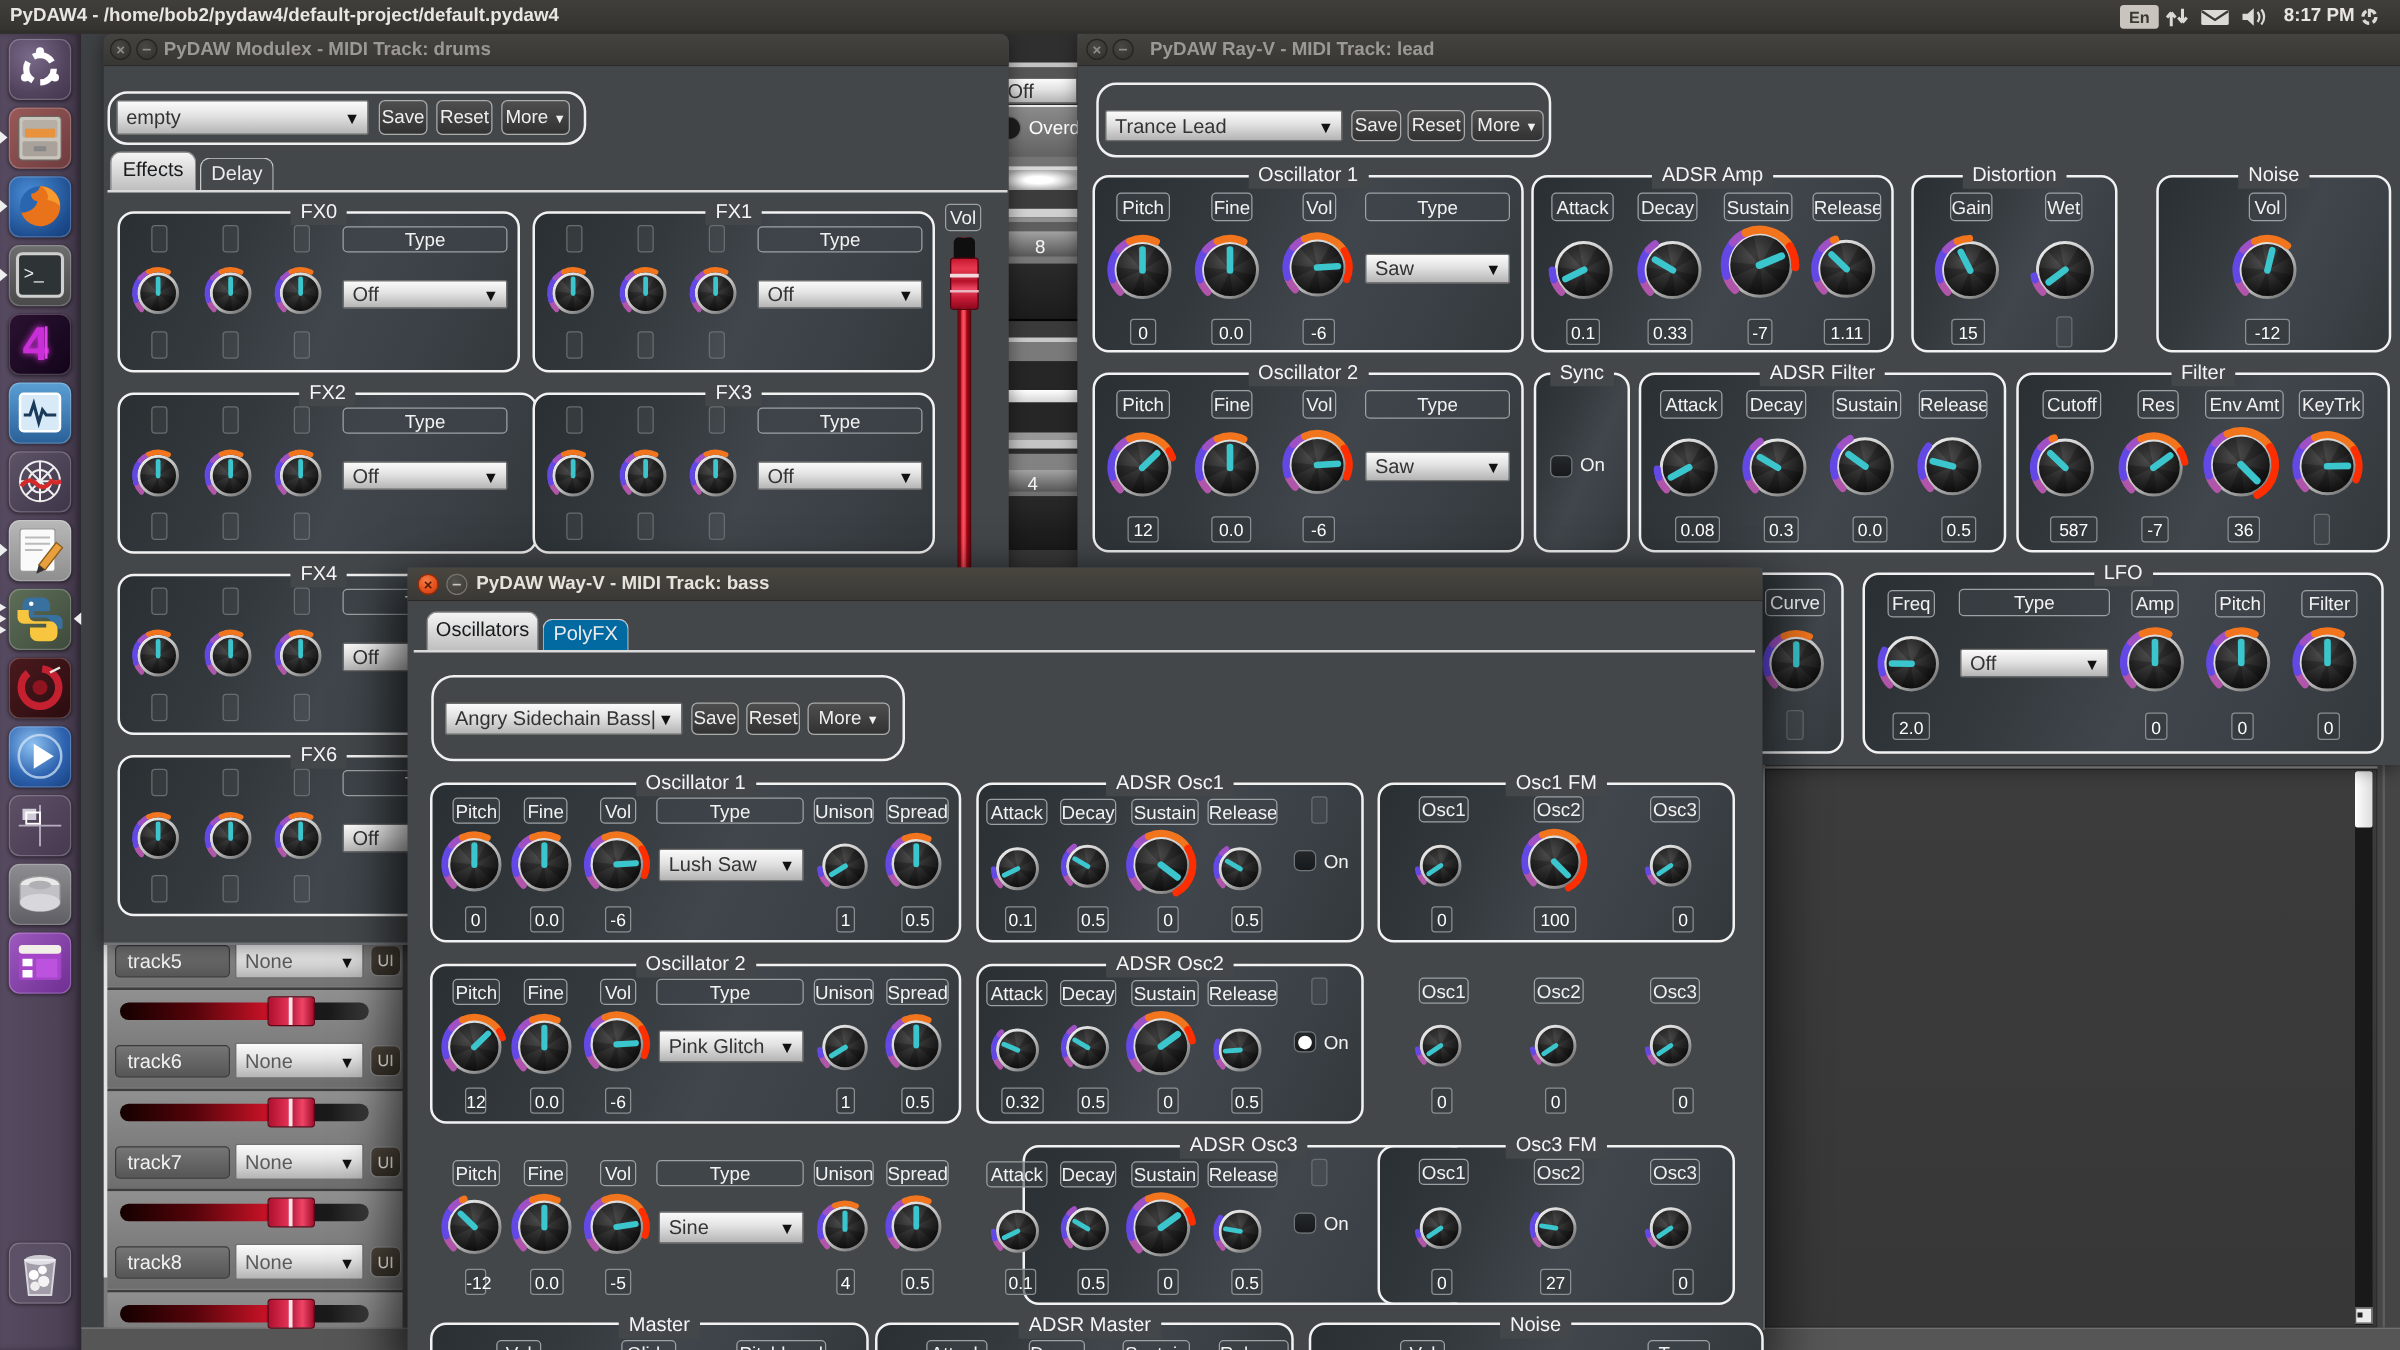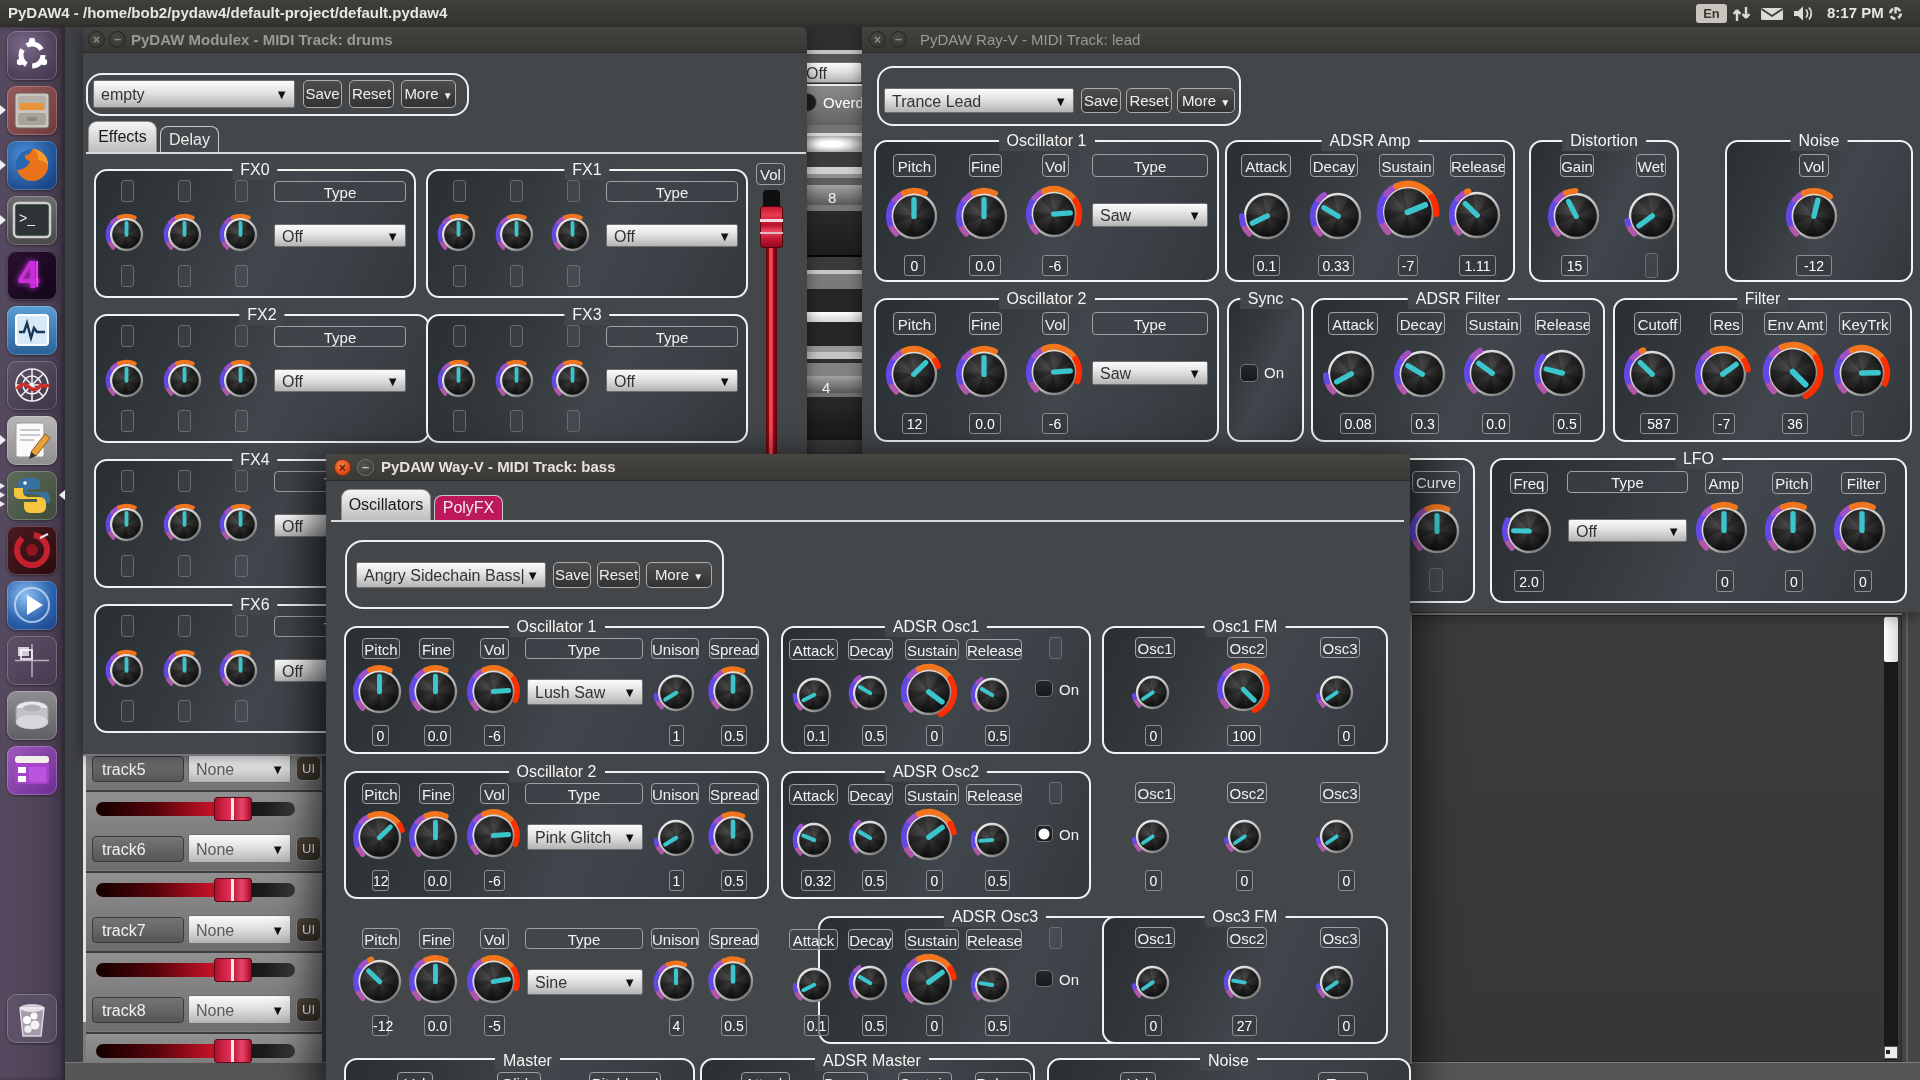--- a/index.html
+++ b/index.html
@@ -458,21 +458,21 @@
 <div style="position:absolute;left:760px;top:219px;width:23px;height:3px;background:#F2D7DC"></div>
 <div style="position:absolute;left:760px;top:232px;width:23px;height:2px;background:#E8B8C0"></div>
 <div class="win" style="left:862px;top:27px;width:1058px;height:585px;background:#43474A;box-shadow:0 3px 14px rgba(0,0,0,.45)"></div>
 <div class="tbar" style="position:absolute;left:862px;top:27px;width:1058px;height:26px;border-radius:7px 0 0 0"></div>
 <div class="tbtn" style="left:869px;top:31px;background:radial-gradient(circle at 40% 35%,#4A4845,#32302D);border:1px solid #26251f">
       <div style="color:#8E8C86;font-size:12px;text-align:center;line-height:16px;font-weight:bold">×</div>
     </div>
 <div class="tbtn" style="left:890px;top:31px;background:radial-gradient(circle at 40% 35%,#4A4845,#32302D);border:1px solid #26251f">
       <div style="color:#8E8C86;font-size:13px;text-align:center;line-height:14px;font-weight:bold">–</div>
     </div>
-<div style="position:absolute;left:920px;top:31px;font-size:15px;color:#9B9994;font-weight:normal;white-space:nowrap;">PyDAW Ray-V - MIDI Track: lead</div>
+<div style="position:absolute;left:920px;top:31px;font-size:15px;color:#9B9994;font-weight:bold;white-space:nowrap;">PyDAW Ray-V - MIDI Track: lead</div>
 <div style="position:absolute;left:877px;top:66px;width:364px;height:60px;border:2px solid #F0F0F0;border-radius:16px"></div>
 <div class="combo" style="left:884px;top:88px;width:190px;height:25px;line-height:25px;font-size:16px;color:#333333"><span style="padding-left:7px;white-space:nowrap">Trance Lead</span><span style="position:absolute;right:6px;top:0;line-height:25px;font-size:13px;color:#111">▼</span></div>
 <div class="btn" style="left:1081px;top:88px;width:40px;height:25px;line-height:23px;font-size:15px">Save</div>
 <div class="btn" style="left:1126px;top:88px;width:46px;height:25px;line-height:23px;font-size:15px">Reset</div>
 <div class="btn" style="left:1177px;top:88px;width:58px;height:25px;line-height:23px;font-size:15px">More <span style="font-size:10px">▼</span></div>
 <div class="panel" style="left:874px;top:140px;width:345px;height:142px;background:linear-gradient(115deg,#2A2F33 0%,#33393D 30%,#40464B 55%,#3A4045 78%,#33383C 100%)">
       <div style="position:absolute;left:50%;top:-11px;transform:translateX(-50%);background:#43474A;padding:0 8px;font-size:16px;color:#F5F5F5;white-space:nowrap;line-height:20px">Oscillator 1</div>
     </div>
 <div class="lbl" style="left:893px;top:154px;width:43px;height:23px;line-height:23px;font-size:15px">Pitch</div>
 <div class="lbl" style="left:969px;top:154px;width:33px;height:23px;line-height:23px;font-size:15px">Fine</div>
@@ -583,21 +583,21 @@
       <path d="M -17.82 17.82 A 25.20 25.20 0 0 1 -23.97 7.79" stroke="#B055AA" stroke-width="5.8" fill="none" stroke-linecap="round"></path>
       <path d="M -23.97 7.79 A 25.20 25.20 0 0 1 -19.30 -16.20" stroke="#6448E6" stroke-width="5.8" fill="none" stroke-linecap="round"></path>
       <path d="M -19.30 -16.20 A 25.20 25.20 0 0 1 -10.25 -23.02" stroke="#9E50C4" stroke-width="5.8" fill="none" stroke-linecap="round"></path>
       <path d="M -10.25 -23.02 A 25.20 25.20 0 0 1 -8.58 -23.70" stroke="#F2751E" stroke-width="5.8" fill="none" stroke-linecap="round"></path>
       <line x1="0" y1="0.4" x2="0" y2="-16.3" stroke="#3AC6CC" stroke-width="5.3" stroke-linecap="round" transform="rotate(-45.9)"></line>
     </svg>
 <div class="val" style="left:1253px;top:255px;width:27px;height:21px;line-height:21px;font-size:14px">0.1</div>
 <div class="val" style="left:1318px;top:255px;width:36px;height:21px;line-height:21px;font-size:14px">0.33</div>
 <div class="val" style="left:1398px;top:255px;width:20px;height:21px;line-height:21px;font-size:14px">-7</div>
 <div class="val" style="left:1459px;top:255px;width:37px;height:21px;line-height:21px;font-size:14px">1.11</div>
-<div class="panel" style="left:1529px;top:140px;width:150px;height:142px;background:linear-gradient(115deg,#2A2F33 0%,#33393D 30%,#40464B 55%,#3A4045 78%,#33383C 100%)">
+<div class="panel" style="left:1529px;top:140px;width:165px;height:142px;background:linear-gradient(115deg,#2A2F33 0%,#33393D 30%,#40464B 55%,#3A4045 78%,#33383C 100%)">
       <div style="position:absolute;left:50%;top:-11px;transform:translateX(-50%);background:#43474A;padding:0 8px;font-size:16px;color:#F5F5F5;white-space:nowrap;line-height:20px">Distortion</div>
     </div>
 <div class="lbl" style="left:1560px;top:154px;width:34px;height:23px;line-height:23px;font-size:15px">Gain</div>
 <div class="lbl" style="left:1636px;top:154px;width:30px;height:23px;line-height:23px;font-size:15px">Wet</div>
 <svg style="position:absolute;left:1545px;top:185px;" width="62" height="62" viewBox="-31.0 -31.0 62 62">
       <circle r="22.0" fill="url(#kb)" stroke="#0C0C0C" stroke-width="1"></circle>
       <path d="M0 0 L 11.0 -19.1 A 22.0 22.0 0 0 1 19.1 -11.0 Z" fill="#000" opacity="0.22"></path>
       <path d="M0 0 L 21.5 4.6 A 22.0 22.0 0 0 1 16.3 14.7 Z" fill="#000" opacity="0.22"></path>
       <path d="M0 0 L 2.3 21.9 A 22.0 22.0 0 0 1 -8.9 20.1 Z" fill="#000" opacity="0.22"></path>
       <path d="M0 0 L -20.1 8.9 A 22.0 22.0 0 0 1 -21.9 -2.3 Z" fill="#000" opacity="0.22"></path>
@@ -920,21 +920,21 @@
 <div class="win" style="left:326px;top:454px;width:1084px;height:640px;background:#43474A;box-shadow:-16px 8px 34px rgba(0,0,0,.55),16px 8px 34px rgba(0,0,0,.4)"></div>
 <div class="tbar" style="position:absolute;left:326px;top:454px;width:1084px;height:27px;background:linear-gradient(#48463F,#3B3936)"></div>
 <div class="tbtn" style="left:334px;top:459px;background:radial-gradient(circle at 40% 32%,#F28049,#E5501E 55%,#C43C10);border:1px solid #8E2B0A">
       <div style="color:#5E1B04;font-size:12px;text-align:center;line-height:16px;font-weight:bold">×</div>
     </div>
 <div class="tbtn" style="left:357px;top:459px;background:radial-gradient(circle at 40% 35%,#55534E,#3A3834);border:1px solid #76736C">
       <div style="color:#C9C5BD;font-size:13px;text-align:center;line-height:14px;font-weight:bold">–</div>
     </div>
 <div style="position:absolute;left:381px;top:458px;font-size:15px;color:#E6E2DC;font-weight:bold;white-space:nowrap;">PyDAW Way-V - MIDI Track: bass</div>
 <div style="position:absolute;left:341px;top:489px;width:90px;height:31px;background:linear-gradient(#F5F5F5,#BEBEBE);border:1px solid #8E8E8E;border-bottom:none;border-radius:9px 9px 0 0;color:#17191b;font-size:16px;text-align:center;line-height:30px">Oscillators</div>
-<div style="position:absolute;left:434px;top:495px;width:69px;height:25px;background:#be185d;border:1px solid #C9C9C9;border-bottom:none;border-radius:8px 8px 0 0;color:#ECECEC;font-size:16px;text-align:center;line-height:24px">PolyFX</div>
+<div style="position:absolute;left:434px;top:495px;width:69px;height:25px;background:#0369a1;border:1px solid #C9C9C9;border-bottom:none;border-radius:8px 8px 0 0;color:#ECECEC;font-size:16px;text-align:center;line-height:24px">PolyFX</div>
 <div style="position:absolute;left:331px;top:520px;width:1073px;height:2px;background:#DADADA"></div>
 <div style="position:absolute;left:345px;top:540px;width:379px;height:69px;border:2px solid #F0F0F0;border-radius:18px"></div>
 <div class="combo" style="left:356px;top:562px;width:190px;height:26px;line-height:26px;font-size:16px;color:#333333"><span style="padding-left:7px;white-space:nowrap">Angry Sidechain Bass<span style="font-weight:100">|</span></span><span style="position:absolute;right:6px;top:0;line-height:26px;font-size:13px;color:#111">▼</span></div>
 <div class="btn" style="left:553px;top:562px;width:38px;height:26px;line-height:24px;font-size:15px">Save</div>
 <div class="btn" style="left:597px;top:562px;width:43px;height:26px;line-height:24px;font-size:15px">Reset</div>
 <div class="btn" style="left:646px;top:562px;width:66px;height:26px;line-height:24px;font-size:15px">More <span style="font-size:10px">▼</span></div>
 <div class="panel" style="left:344px;top:626px;width:425px;height:128px;background:linear-gradient(115deg,#2A2F33 0%,#33393D 30%,#40464B 55%,#3A4045 78%,#33383C 100%)">
       <div style="position:absolute;left:50%;top:-11px;transform:translateX(-50%);background:#43474A;padding:0 8px;font-size:16px;color:#F5F5F5;white-space:nowrap;line-height:20px">Oscillator 1</div>
     </div>
 <div class="lbl" style="left:362px;top:638px;width:38px;height:21px;line-height:21px;font-size:15px">Pitch</div>

